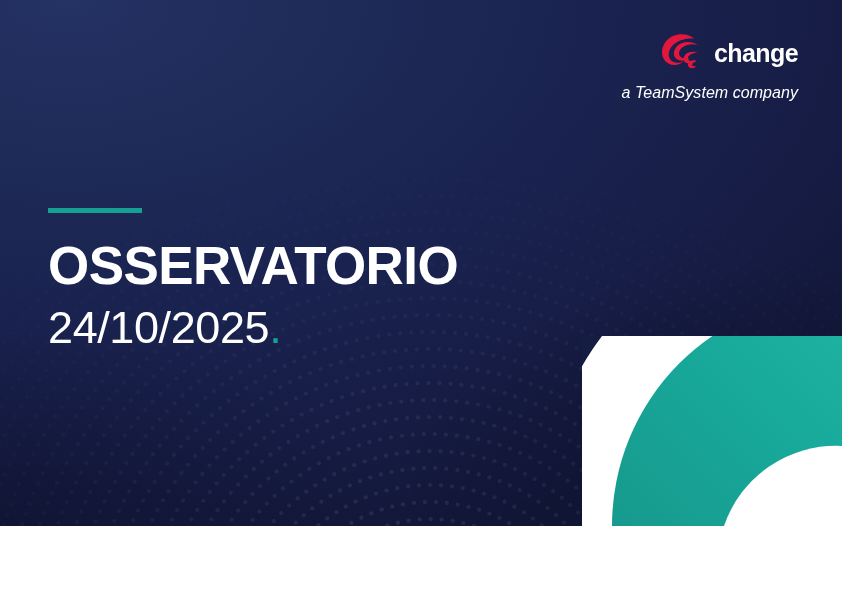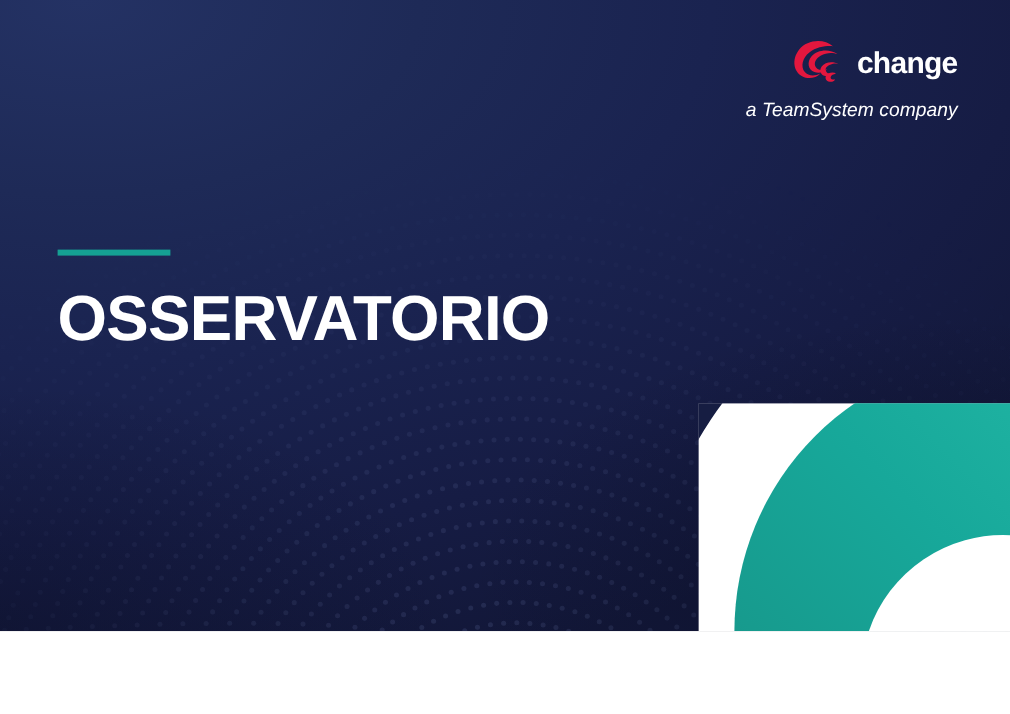--- a/index.html
+++ b/index.html
@@ -2568,15 +2568,16 @@
       <div class="logo-words">
         <span class="logo-word">change</span>
       </div>
     </div>
     <div class="logo-tagline">a TeamSystem company</div>
   </div>
 
   <div class="title-block">
     <div class="accent-rule"></div>
     <div class="title-line">OSSERVATORIO</div>
+    <div class="date-line"><span>24/10/2025</span><span class="date-dot">.</span></div>
   </div>
 
 </div>
 
 </body></html>

